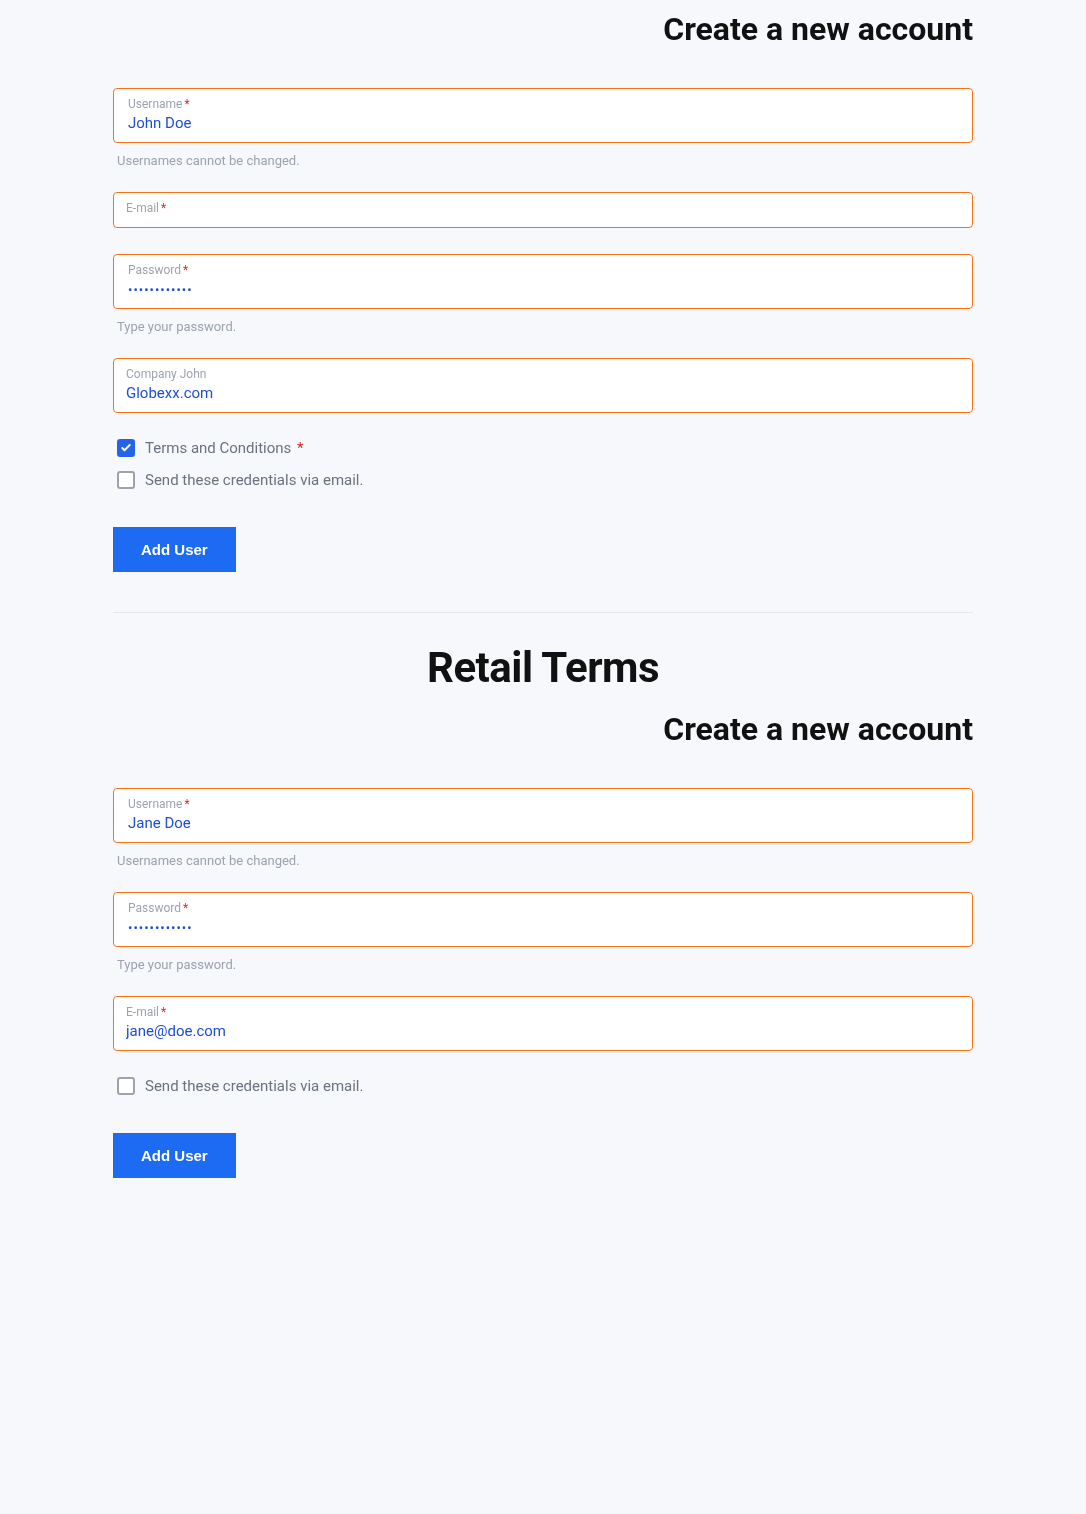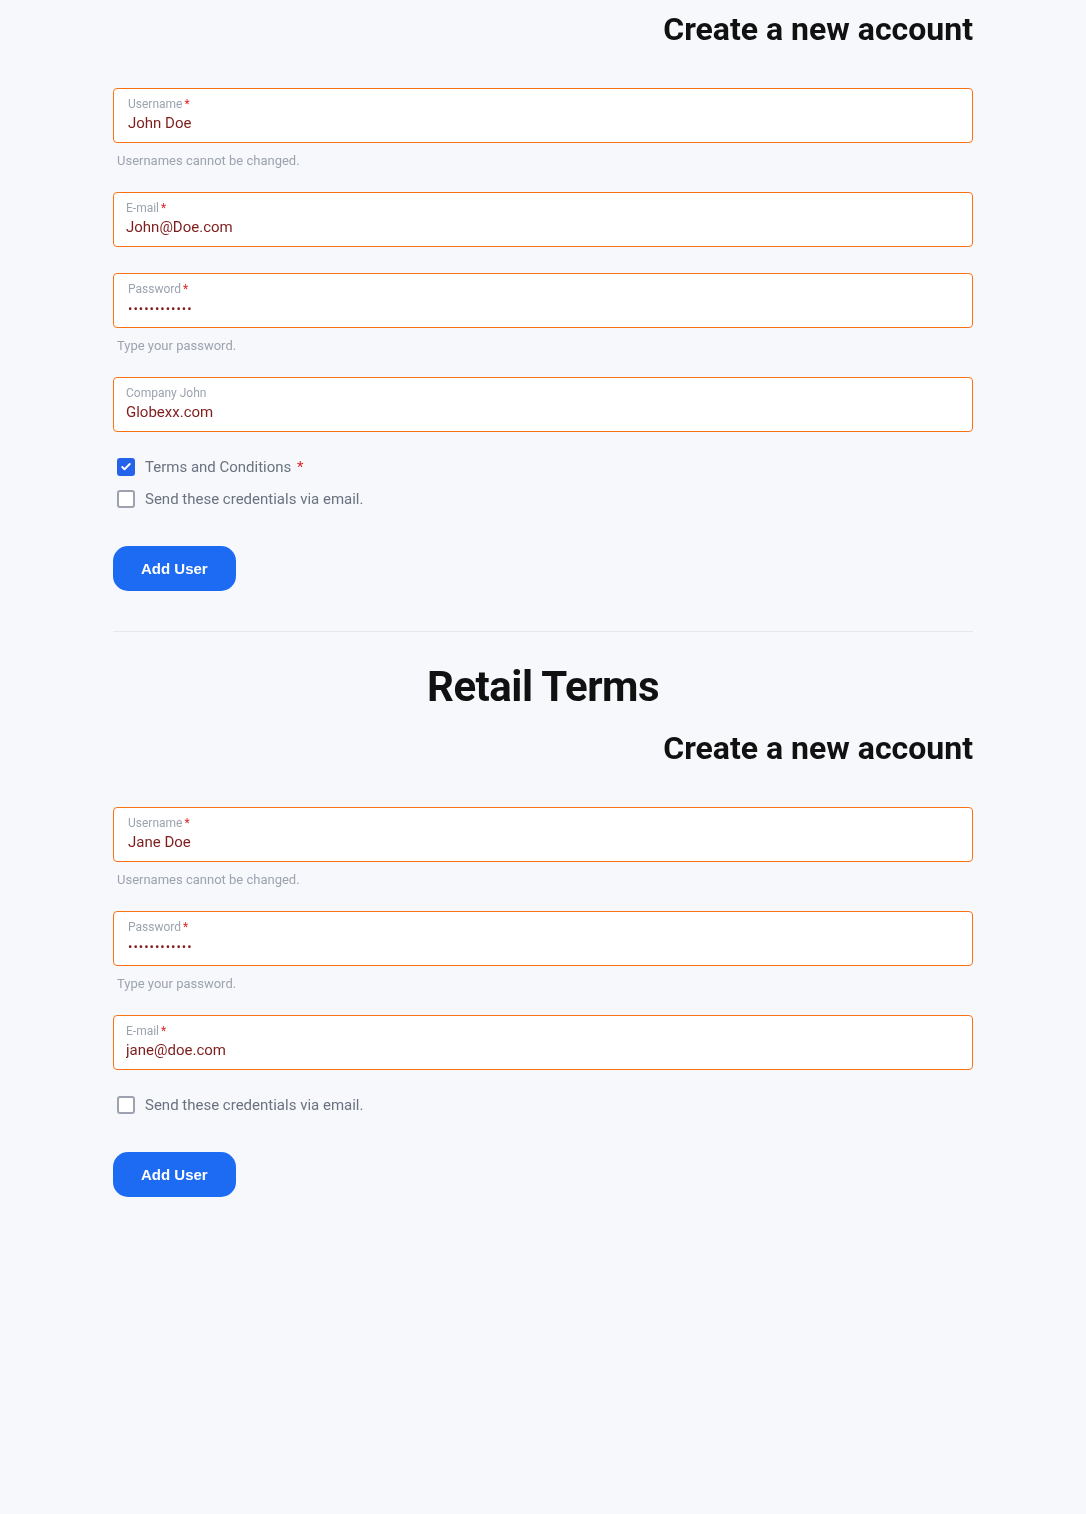--- a/index.html
+++ b/index.html
@@ -49,21 +49,21 @@
   }
   .req {
     color: #dc2626;
     margin-left: 2px;
   }
   .field input {
     border: none;
     outline: none;
     width: 100%;
     font-size: 15px;
-    color: #7f1d1d;
+    color: #1d4ed8;
     background: transparent;
     font-family: inherit;
   }
   .field input[type="password"] {
     letter-spacing: 1px;
     font-size: 13px;
   }
   .helper {
     font-size: 13px;
     color: #9ca3af;
@@ -100,21 +100,21 @@
   .check-label {
     font-size: 15px;
     color: #6b7280;
   }
   .btn-primary {
     display: inline-block;
     margin-top: 24px;
     background: #1d6bf3;
     color: #fff;
     border: none;
-    border-radius: 15px;
+    border-radius: 0;
     padding: 14px 28px;
     font-size: 15px;
     font-weight: 600;
     cursor: pointer;
   }
 </style>
 </head>
 <body>
 
 <div class="page">
@@ -127,21 +127,20 @@
       <span>Username</span><span class="req">*</span>
     </span>
     <input type="text" value="John Doe" style="">
   </div>
   <div class="helper">Usernames cannot be changed.</div>
 
   <div class="field gap">
     <span class="field-label">
       <span>E-mail</span><span class="req">*</span>
     </span>
-    <input type="text" value="John@Doe.com" style="">
   </div>
 
   <div class="field">
     <span class="field-label">
       <span>Password</span><span class="req">*</span>
     </span>
     <input type="password" value="••••••••••••" style="">
   </div>
   <div class="helper">Type your password.</div>
 

